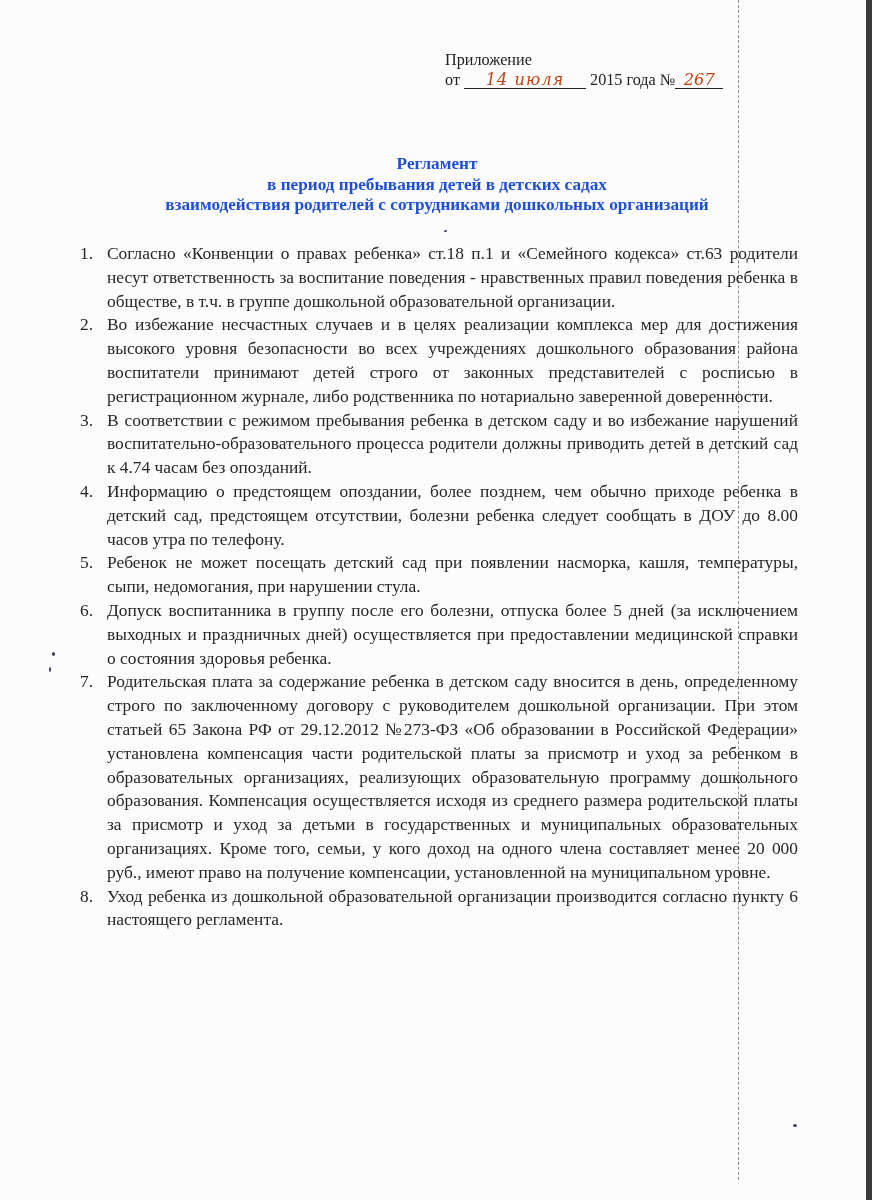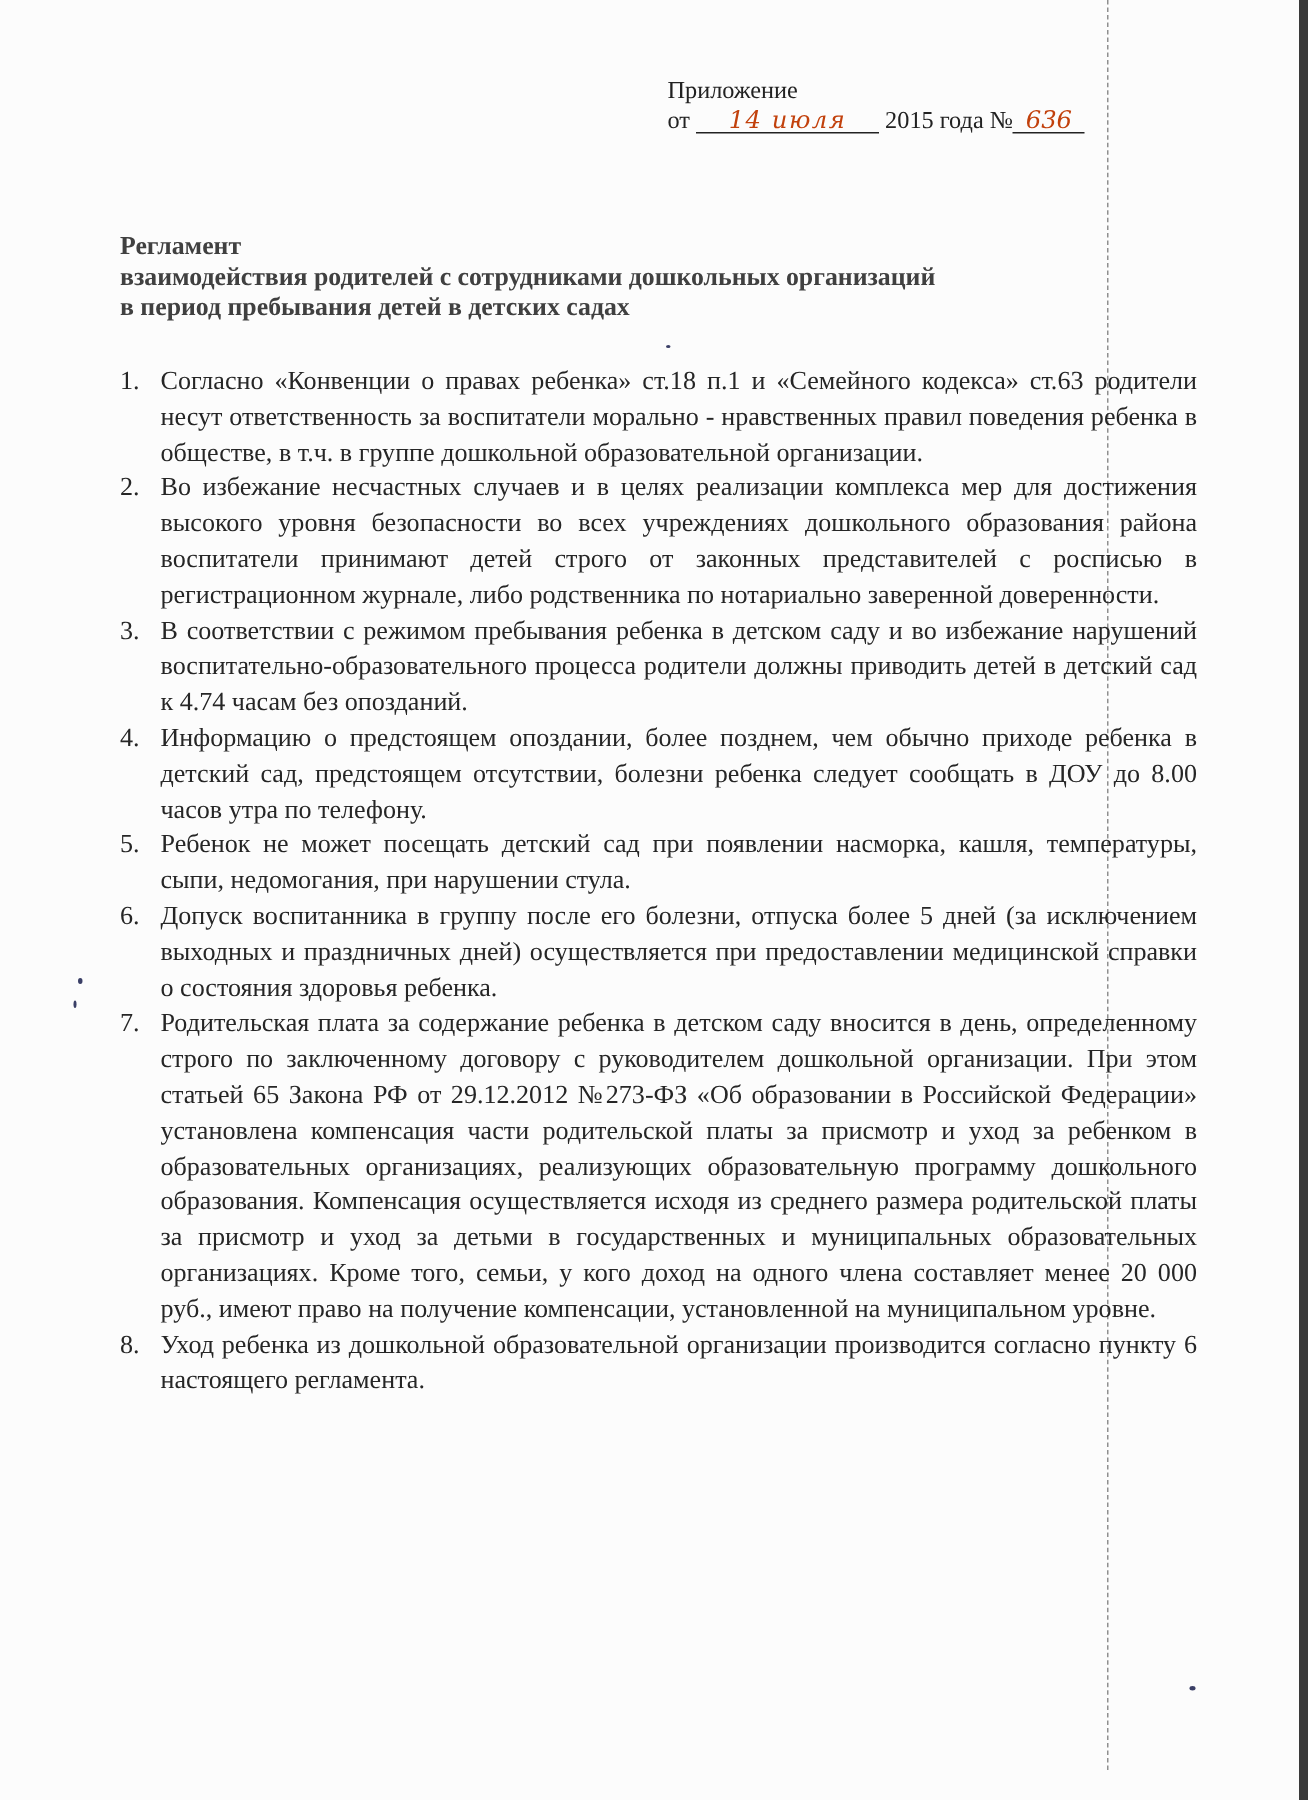--- a/index.html
+++ b/index.html
@@ -31,22 +31,22 @@
       font-family: "DejaVu Serif", serif; font-style: italic;
       color: #c2410c; display: inline-block; border-bottom: 1px solid #222;
       text-align: center; line-height: 16px;
     }
     .hw-date { width: 122px; letter-spacing: 1px; }
     .hw-num { width: 48px; }
 
     
     .title-block {
       position: absolute; left: 80px; top: 154px; width: 714px;
-      font-weight: bold; font-size: 17.2px; line-height: 20.5px;
-      color: #404040;
+      text-align: center; font-weight: bold; font-size: 17.2px; line-height: 20.5px;
+      color: #1d4ed8;
     }
 
     
     .reg-list {
       position: absolute; left: 80px; top: 242px; width: 718px;
       margin: 0; padding: 0; list-style: none;
       font-size: 17.4px; line-height: 23.8px; color: #262626;
     }
     .reg-item { position: relative; padding-left: 27px; text-align: justify; }
     .reg-item .num { position: absolute; left: 0; top: 0; }
@@ -62,34 +62,34 @@
   <div class="speck" style="left:52px;top:652px;width:3px;height:4px;"></div>
   <div class="speck" style="left:49px;top:667px;width:2px;height:5px;"></div>
   <div class="speck" style="left:793px;top:1124px;width:4px;height:3px;"></div>
   <div class="speck" style="left:444px;top:230px;width:3px;height:2px;"></div>
 
   <div class="appendix">
     <div class="line">Приложение</div>
     <div class="line">
       <span>от</span>
       <span class="handwritten hw-date">14 июля</span>
-      <span>2015 года №</span><span class="handwritten hw-num">636</span>
+      <span>2015 года №</span><span class="handwritten hw-num">267</span>
     </div>
   </div>
 
   <div class="title-block">
     <div>Регламент</div>
+    <div>в период пребывания детей в детских садах</div>
     <div>взаимодействия родителей с сотрудниками дошкольных организаций</div>
-    <div>в период пребывания детей в детских садах</div>
   </div>
 
   <ol class="reg-list">
     <li class="reg-item">
       <span class="num">1.</span>
-      <span class="txt">Согласно «Конвенции о правах ребенка» ст.18 п.1 и «Семейного кодекса» ст.63 родители несут ответственность за воспитатели морально - нравственных правил поведения ребенка в обществе, в т.ч. в группе дошкольной образовательной организации.</span>
+      <span class="txt">Согласно «Конвенции о правах ребенка» ст.18 п.1 и «Семейного кодекса» ст.63 родители несут ответственность за воспитание поведения - нравственных правил поведения ребенка в обществе, в т.ч. в группе дошкольной образовательной организации.</span>
     </li>
     <li class="reg-item">
       <span class="num">2.</span>
       <span class="txt">Во избежание несчастных случаев и в целях реализации комплекса мер для достижения высокого уровня безопасности во всех учреждениях дошкольного образования района воспитатели принимают детей строго от законных представителей с росписью в регистрационном журнале, либо родственника по нотариально заверенной доверенности.</span>
     </li>
     <li class="reg-item">
       <span class="num">3.</span>
       <span class="txt">В соответствии с режимом пребывания ребенка в детском саду и во избежание нарушений воспитательно-образовательного процесса родители должны приводить детей в детский сад к 4.74 часам без опозданий.</span>
     </li>
     <li class="reg-item">

